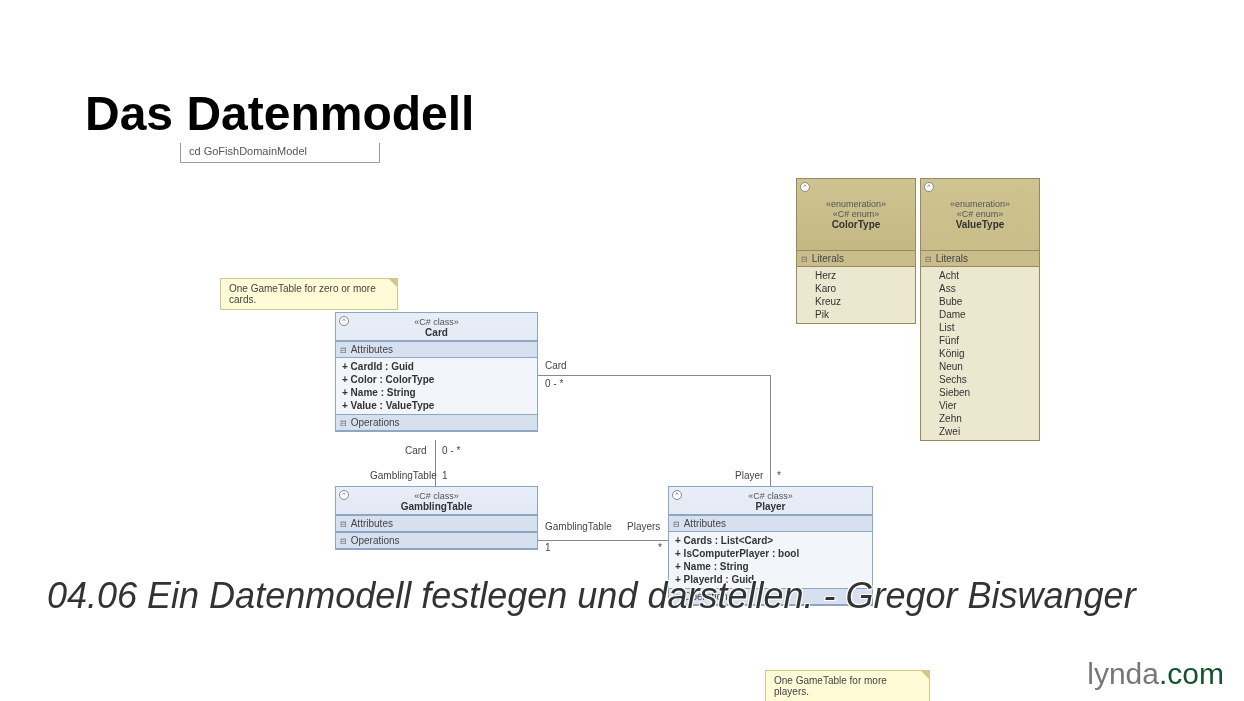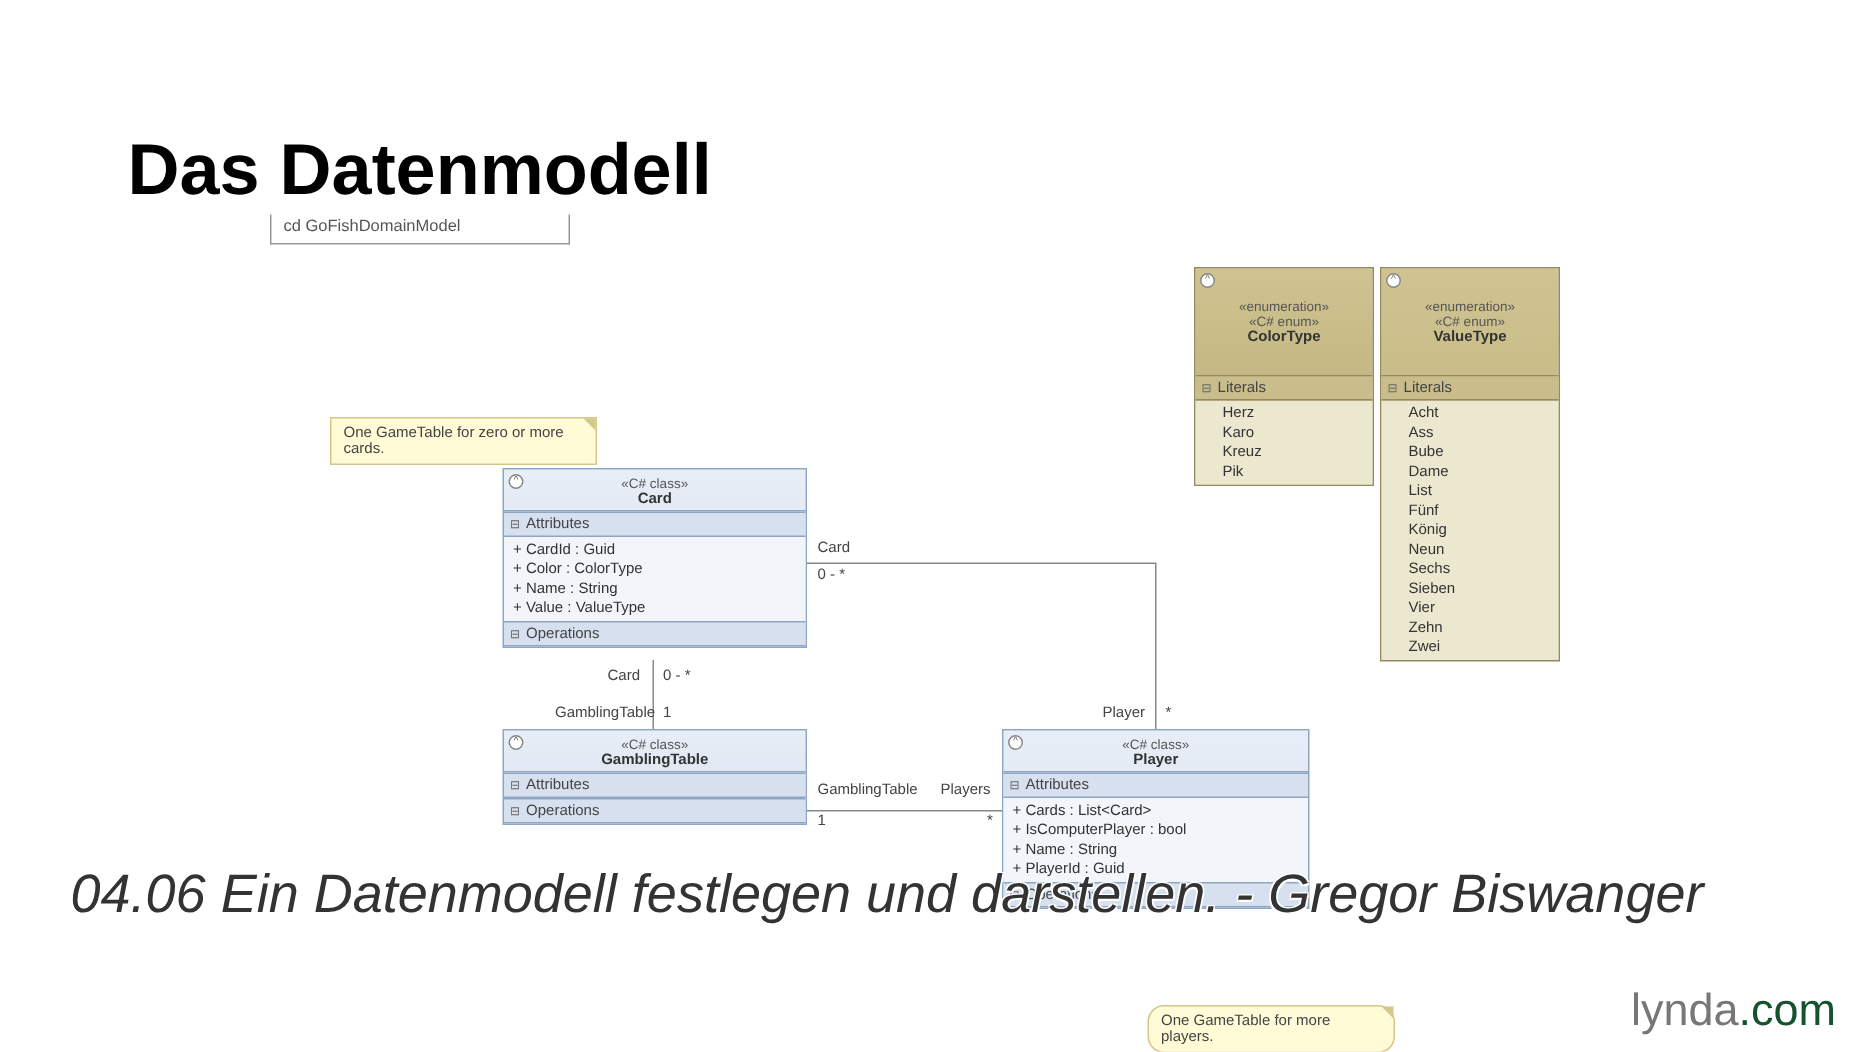--- a/index.html
+++ b/index.html
@@ -87,20 +87,21 @@
   margin-right: 4px;
   color: #666;
 }
 .section-body {
   padding: 2px 6px;
   background: #F2F6FB;
 }
 .section-body div {
   padding: 1px 0;
   color: #333;
+  font-weight: bold;
 }
 .enum-box {
   position: absolute;
   background: linear-gradient(#CFC491, #B8AC76);
   border: 1px solid #948A5E;
   font-size: 10px;
 }
 .enum-header {
   text-align: center;
   padding: 20px;
@@ -183,21 +184,21 @@
 .brand .b2 { color: #14532d; }
 </style>
 </head>
 <body>
 
 <div class="title">Das Datenmodell</div>
 
 <div class="diagram-tab">cd GoFishDomainModel</div>
 
 <div class="note" style="top:278px;left:220px;width:178px;">One GameTable for zero or more cards.</div>
-<div class="note" style="top:670px;left:765px;width:165px;border-radius:11px;">One GameTable for more players.</div>
+<div class="note" style="top:670px;left:765px;width:165px;">One GameTable for more players.</div>
 
 <div class="class-box" style="top:312px;left:335px;width:203px;">
   <div class="class-header">
     <div class="collapse-icon">^</div>
     <div class="class-stereotype">«C# class»</div>
     <div class="class-name">Card</div>
   </div>
   <div class="section-header">Attributes</div>
   <div class="section-body">
     <div>+ CardId : Guid</div>

